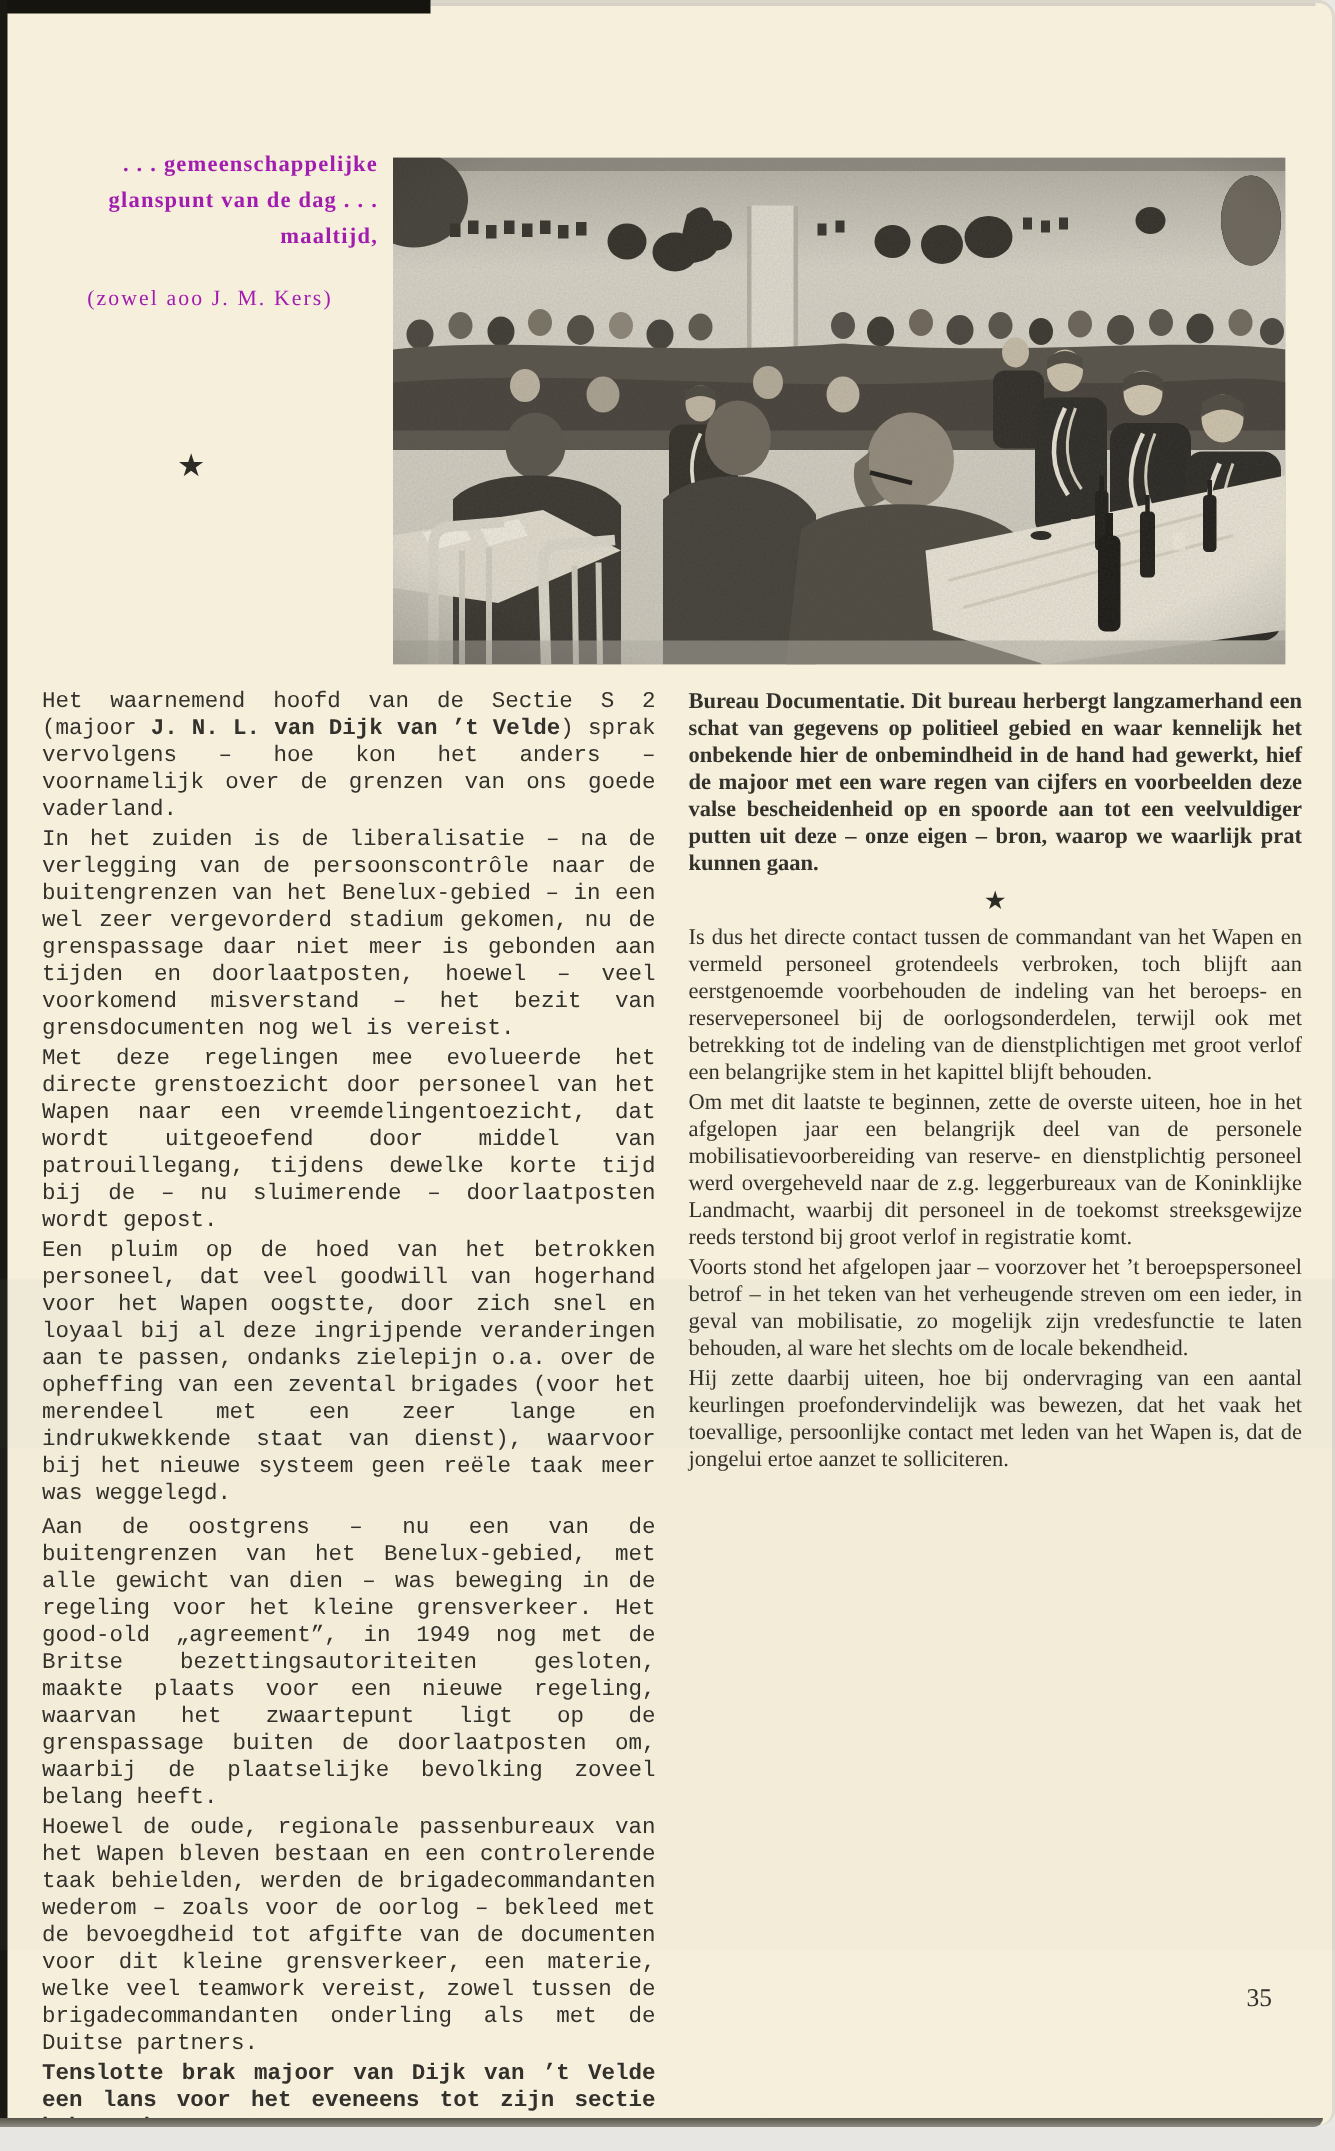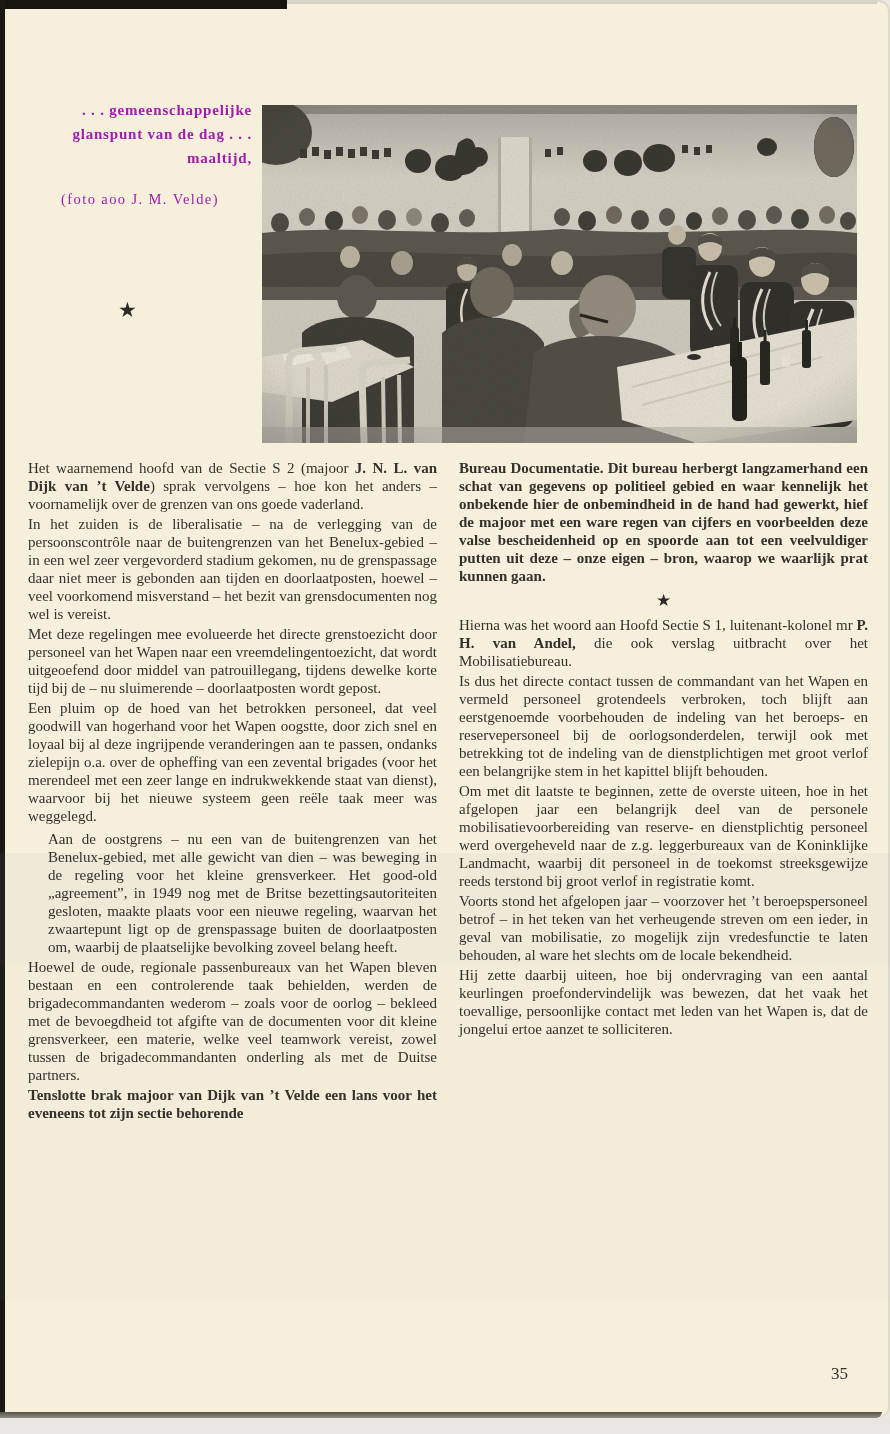--- a/index.html
+++ b/index.html
@@ -39,47 +39,47 @@
   .photo{
     position:absolute;left:262px;top:105px;width:595px;height:338px;
     background:#c9c5ba;overflow:hidden;
   }
   .photo svg{display:block;width:100%;height:100%;}
 
   .col{
     position:absolute;top:459px;width:409px;
     font-size:15px;line-height:18px;text-align:justify;color:#33312b;
   }
-  .col-left{left:28px;}
+  .col-left{left:28px;font-family:Liberation Mono, monospace;}
   .col-right{left:459px;}
   .col p{margin:0 0 2px 0;}
-  .col p.gap{margin-top:5px;margin-left:20px;}
+  .col p.gap{margin-top:5px;}
   .col b{font-weight:700;}
   .star-sep{text-align:center;font-size:17px;line-height:18px;margin:7px 0 6px 0;color:#2d2b25;}
 
   .page-number{
-    position:absolute;left:770px;top:1364px;width:78px;text-align:right;
+    position:absolute;left:770px;top:1322px;width:78px;text-align:right;
     font-size:17px;color:#33312b;
   }
 </style>
 </head>
 <body>
 
 <div class="page"></div>
 <div class="top-line"></div>
 <div class="edge-top"></div>
 <div class="edge-left"></div>
 <div class="band band1"></div>
 <div class="band band2"></div>
 
 <div class="caption">
   <div>. . . gemeenschappelijke</div>
   <div>glanspunt van de dag . . .</div>
   <div>maaltijd,</div>
-  <div class="credit">(foto aoo J. M. Velde)</div>
+  <div class="credit">(zowel aoo J. M. Kers)</div>
 </div>
 
 <div class="caption-star">★</div>
 
 <div class="photo" role="img" aria-label="gemeenschappelijke maaltijd: geüniformeerde officieren en gasten aan lange gedekte tafels met flessen">
   <svg viewBox="0 0 595 338" preserveAspectRatio="none">
     <defs>
       <linearGradient id="wallg" x1="0" y1="0" x2="0" y2="1">
         <stop offset="0" stop-color="#b3afa4"></stop>
         <stop offset="0.22" stop-color="#d8d4c8"></stop>
@@ -243,21 +243,20 @@
   <p><span>Met deze regelingen mee evolueerde het directe grenstoezicht door personeel van het Wapen naar een vreemdelingentoezicht, dat wordt uitgeoefend door middel van patrouillegang, tijdens dewelke korte tijd bij de – nu sluimerende – doorlaatposten wordt gepost.</span></p>
   <p><span>Een pluim op de hoed van het betrokken personeel, dat veel goodwill van hogerhand voor het Wapen oogstte, door zich snel en loyaal bij al deze ingrijpende veranderingen aan te passen, ondanks zielepijn o.a. over de opheffing van een zevental brigades (voor het merendeel met een zeer lange en indrukwekkende staat van dienst), waarvoor bij het nieuwe systeem geen reële taak meer was weggelegd.</span></p>
   <p class="gap"><span>Aan de oostgrens – nu een van de buitengrenzen van het Benelux-gebied, met alle gewicht van dien – was beweging in de regeling voor het kleine grensverkeer. Het good-old „agreement”, in 1949 nog met de Britse bezettingsautoriteiten gesloten, maakte plaats voor een nieuwe regeling, waarvan het zwaartepunt ligt op de grenspassage buiten de doorlaatposten om, waarbij de plaatselijke bevolking zoveel belang heeft.</span></p>
   <p><span>Hoewel de oude, regionale passenbureaux van het Wapen bleven bestaan en een controlerende taak behielden, werden de brigadecommandanten wederom – zoals voor de oorlog – bekleed met de bevoegdheid tot afgifte van de documenten voor dit kleine grensverkeer, een materie, welke veel teamwork vereist, zowel tussen de brigadecommandanten onderling als met de Duitse partners.</span></p>
   <p><b>Tenslotte brak majoor van Dijk van ’t Velde een lans voor het eveneens tot zijn sectie behorende</b></p>
 </div>
 
 <div class="col col-right">
   <p><b>Bureau Documentatie. Dit bureau herbergt langzamerhand een schat van gegevens op politieel gebied en waar kennelijk het onbekende hier de onbemindheid in de hand had gewerkt, hief de majoor met een ware regen van cijfers en voorbeelden deze valse bescheidenheid op en spoorde aan tot een veelvuldiger putten uit deze – onze eigen – bron, waarop we waarlijk prat kunnen gaan.</b></p>
   <div class="star-sep">★</div>
-  <p><span>Hierna was het woord aan Hoofd Sectie S 1, luitenant-kolonel mr </span><b>P. H. van Andel,</b><span> die ook verslag uitbracht over het Mobilisatiebureau.</span></p>
   <p><span>Is dus het directe contact tussen de commandant van het Wapen en vermeld personeel grotendeels verbroken, toch blijft aan eerstgenoemde voorbehouden de indeling van het beroeps- en reservepersoneel bij de oorlogsonderdelen, terwijl ook met betrekking tot de indeling van de dienstplichtigen met groot verlof een belangrijke stem in het kapittel blijft behouden.</span></p>
   <p><span>Om met dit laatste te beginnen, zette de overste uiteen, hoe in het afgelopen jaar een belangrijk deel van de personele mobilisatievoorbereiding van reserve- en dienstplichtig personeel werd overgeheveld naar de z.g. leggerbureaux van de Koninklijke Landmacht, waarbij dit personeel in de toekomst streeksgewijze reeds terstond bij groot verlof in registratie komt.</span></p>
   <p><span>Voorts stond het afgelopen jaar – voorzover het ’t beroepspersoneel betrof – in het teken van het verheugende streven om een ieder, in geval van mobilisatie, zo mogelijk zijn vredesfunctie te laten behouden, al ware het slechts om de locale bekendheid.</span></p>
   <p><span>Hij zette daarbij uiteen, hoe bij ondervraging van een aantal keurlingen proefondervindelijk was bewezen, dat het vaak het toevallige, persoonlijke contact met leden van het Wapen is, dat de jongelui ertoe aanzet te solliciteren.</span></p>
 </div>
 
 <div class="page-number">35</div>
 
 <div class="page-bottom-edge"></div>
 <div class="below-page"></div>

